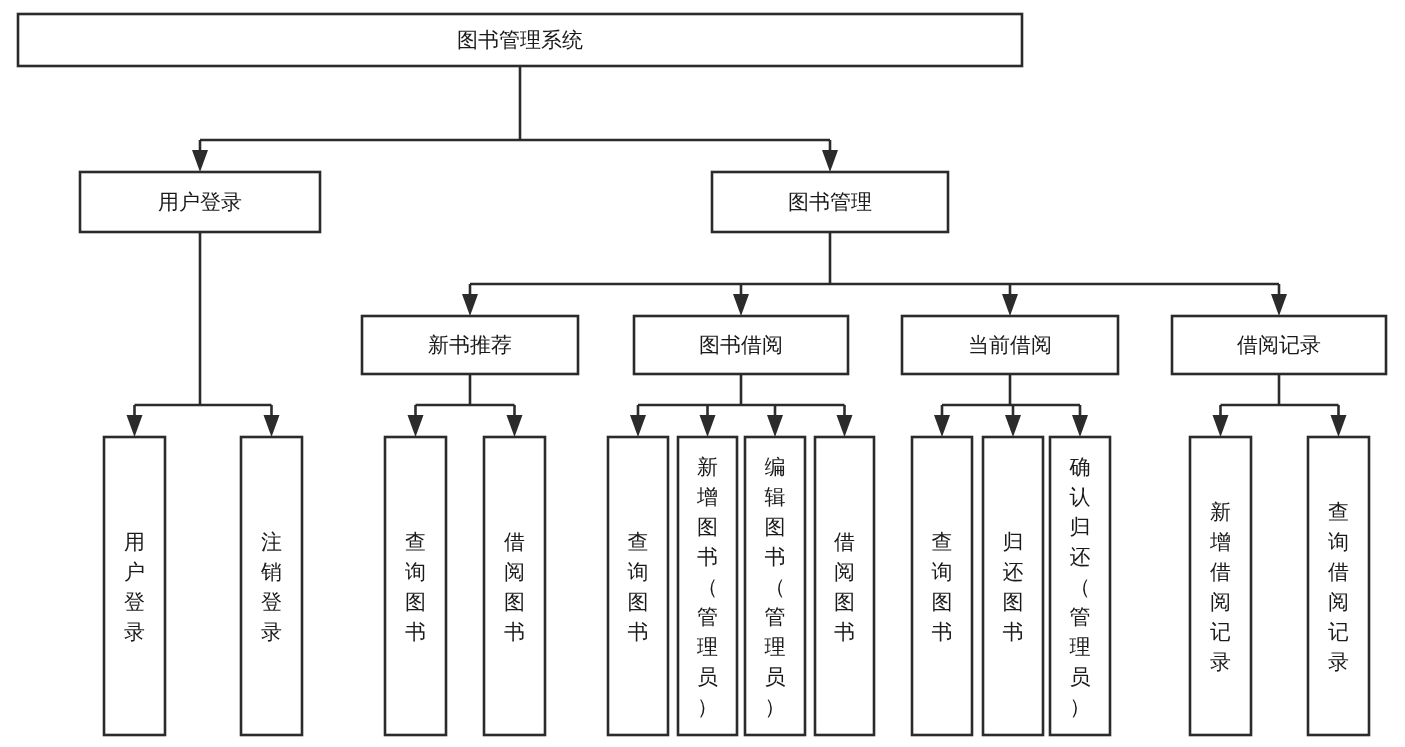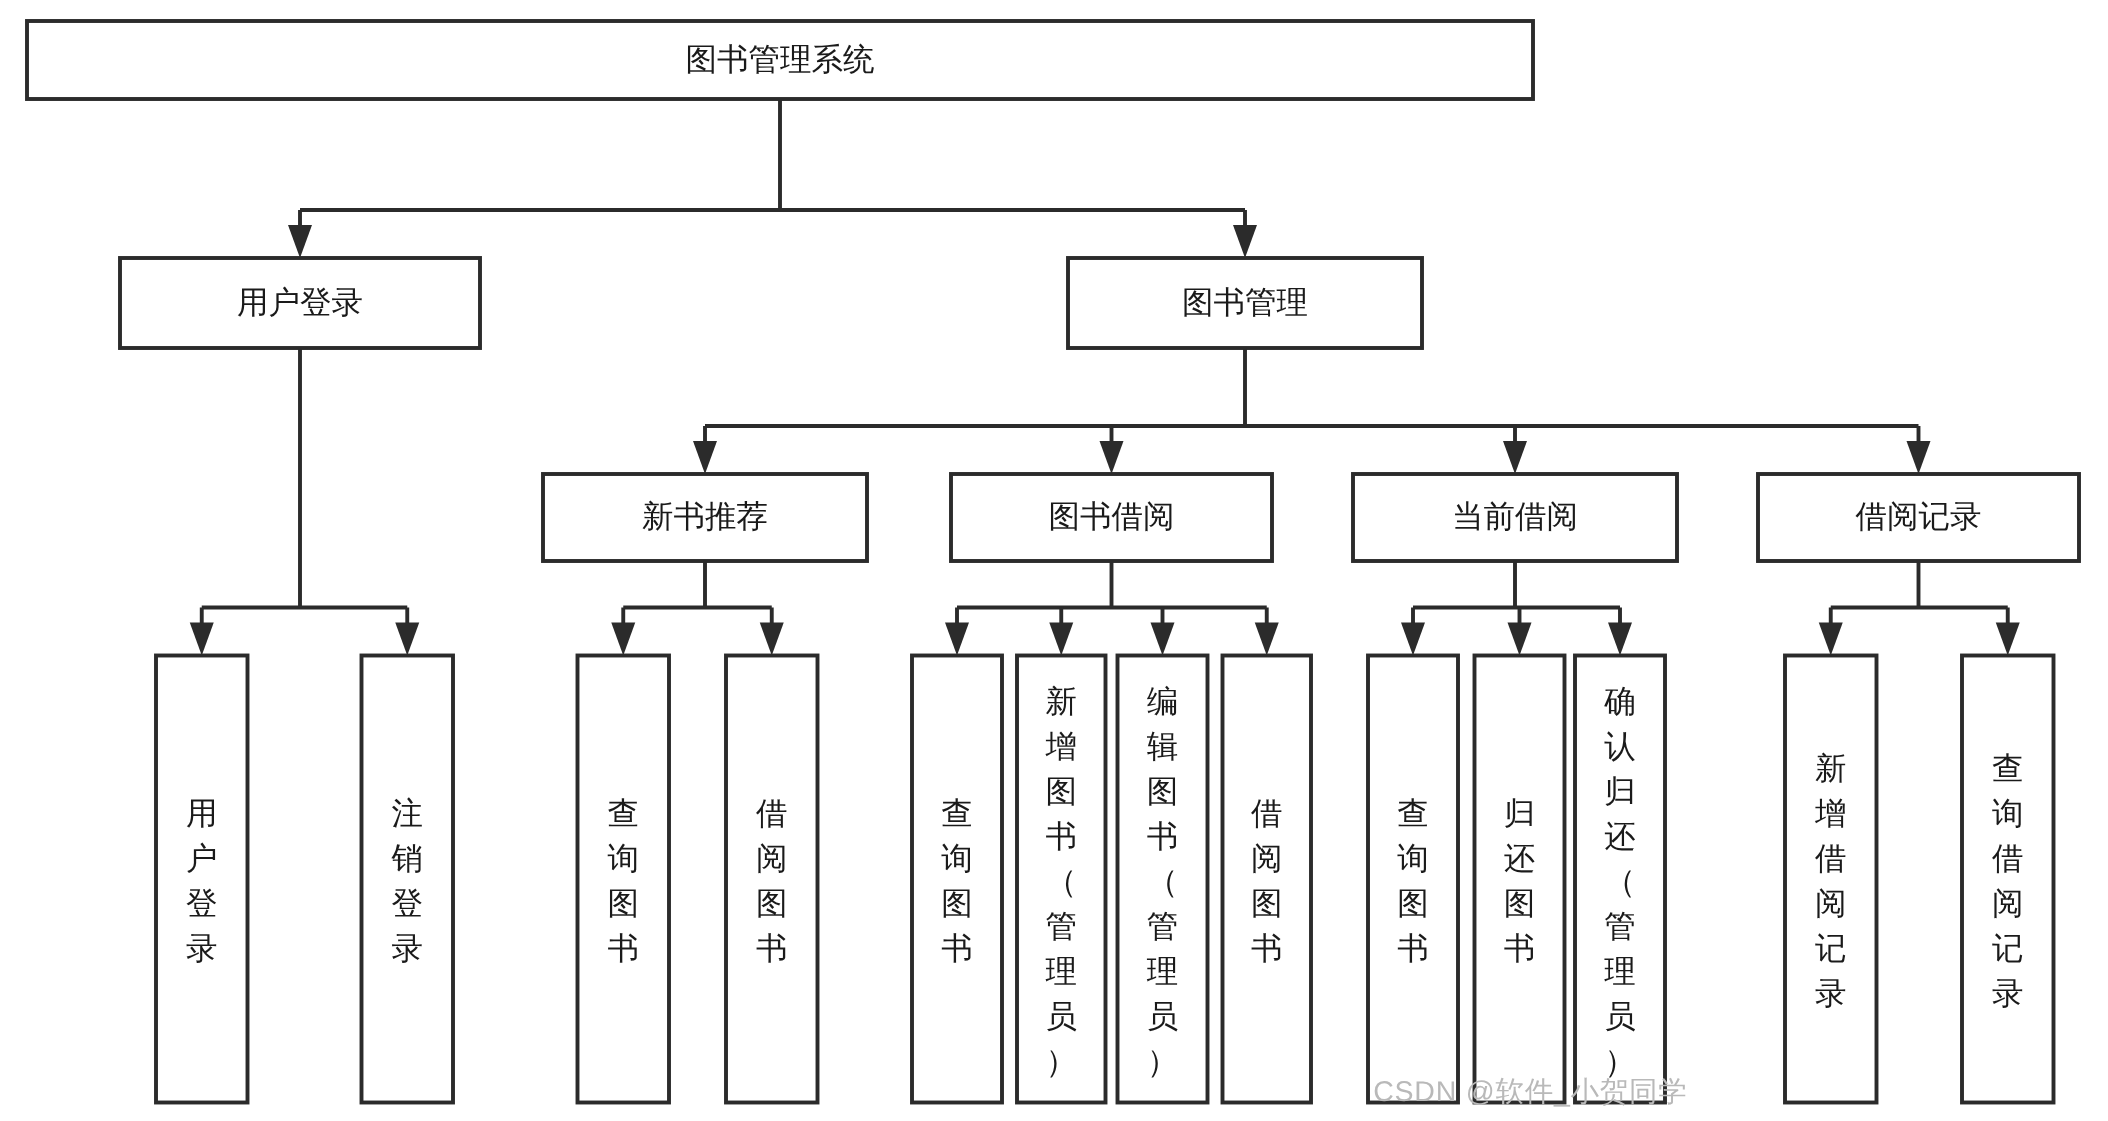--- a/index.html
+++ b/index.html
@@ -211,14 +211,13 @@
       </g>
       <g>
         <rect class="node-box" x="1190" y="437" width="61" height="298"></rect>
         <text class="node-label-v" x="1220.5" y="519.4"><tspan x="1220.5" dy="0">新</tspan><tspan x="1220.5" dy="30">增</tspan><tspan x="1220.5" dy="30">借</tspan><tspan x="1220.5" dy="30">阅</tspan><tspan x="1220.5" dy="30">记</tspan><tspan x="1220.5" dy="30">录</tspan></text>
       </g>
       <g>
         <rect class="node-box" x="1308" y="437" width="61" height="298"></rect>
         <text class="node-label-v" x="1338.5" y="519.4"><tspan x="1338.5" dy="0">查</tspan><tspan x="1338.5" dy="30">询</tspan><tspan x="1338.5" dy="30">借</tspan><tspan x="1338.5" dy="30">阅</tspan><tspan x="1338.5" dy="30">记</tspan><tspan x="1338.5" dy="30">录</tspan></text>
       </g>
     </svg>
-  <div class="watermark">CSDN @软件_小贺同学</div>
 </div>
 
 </body></html>

